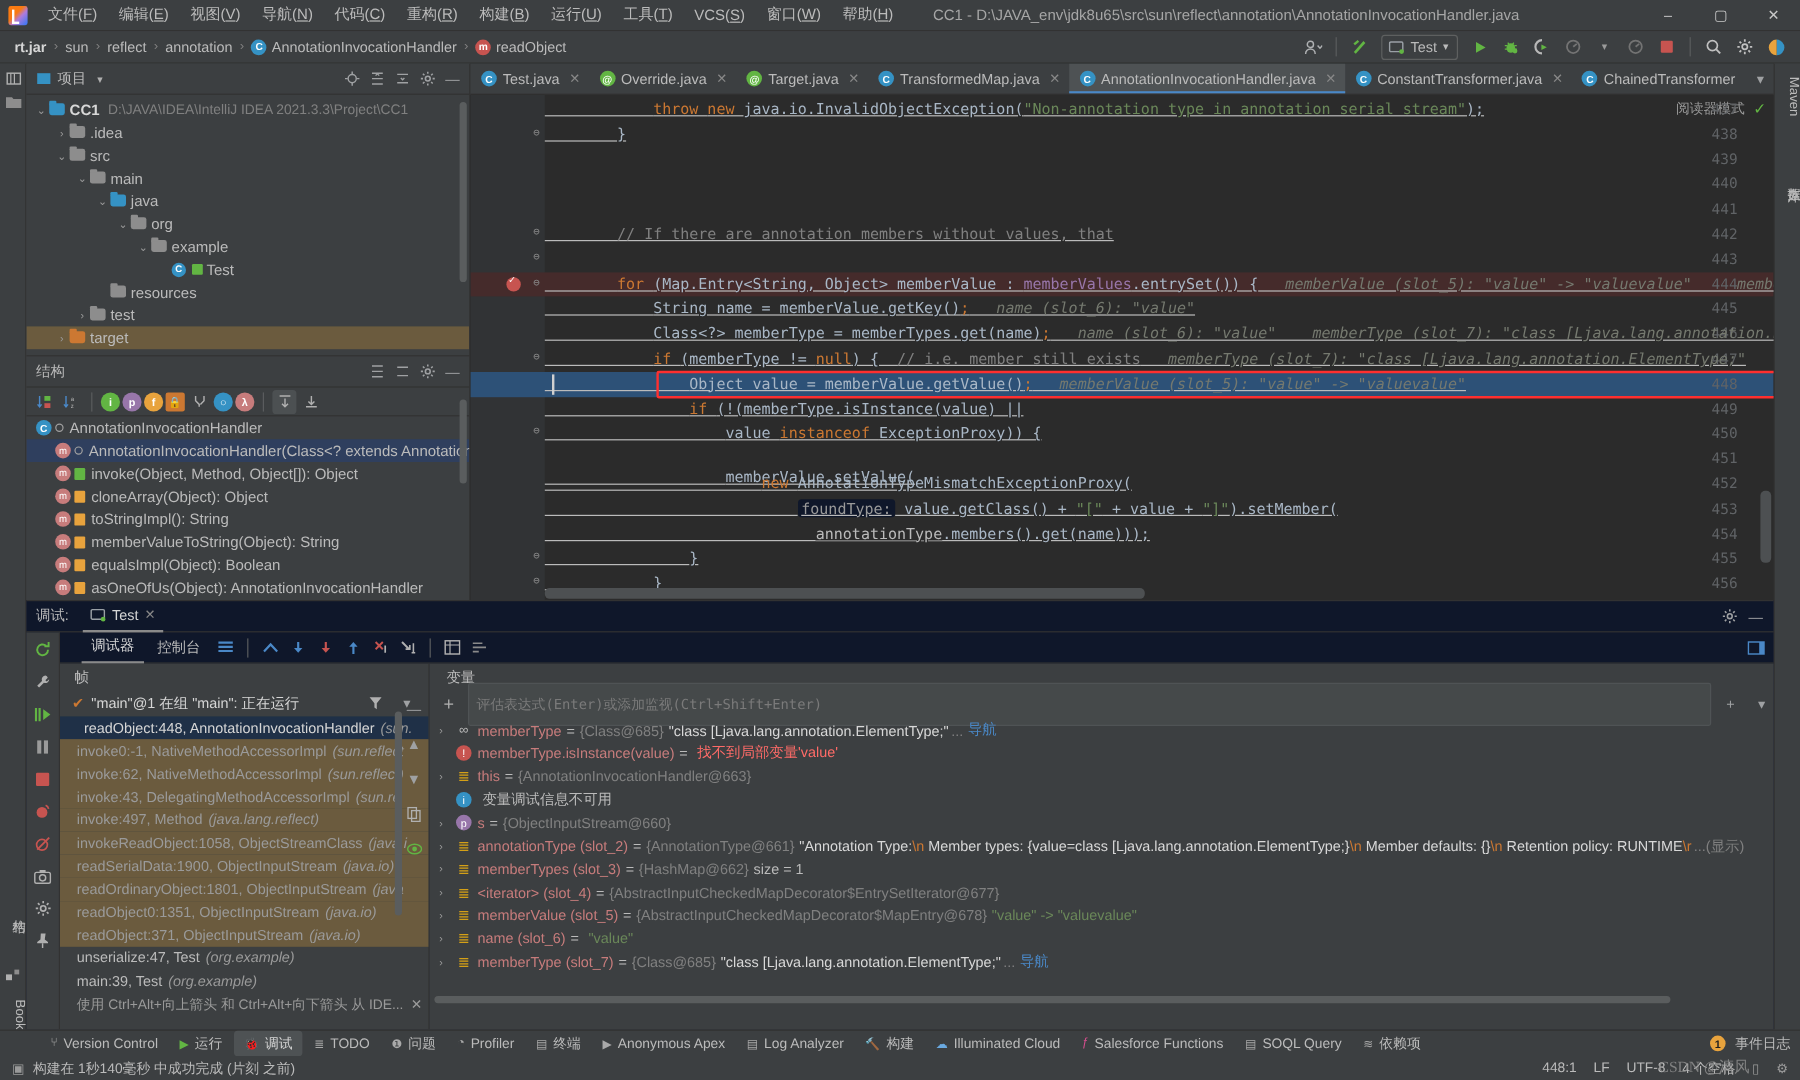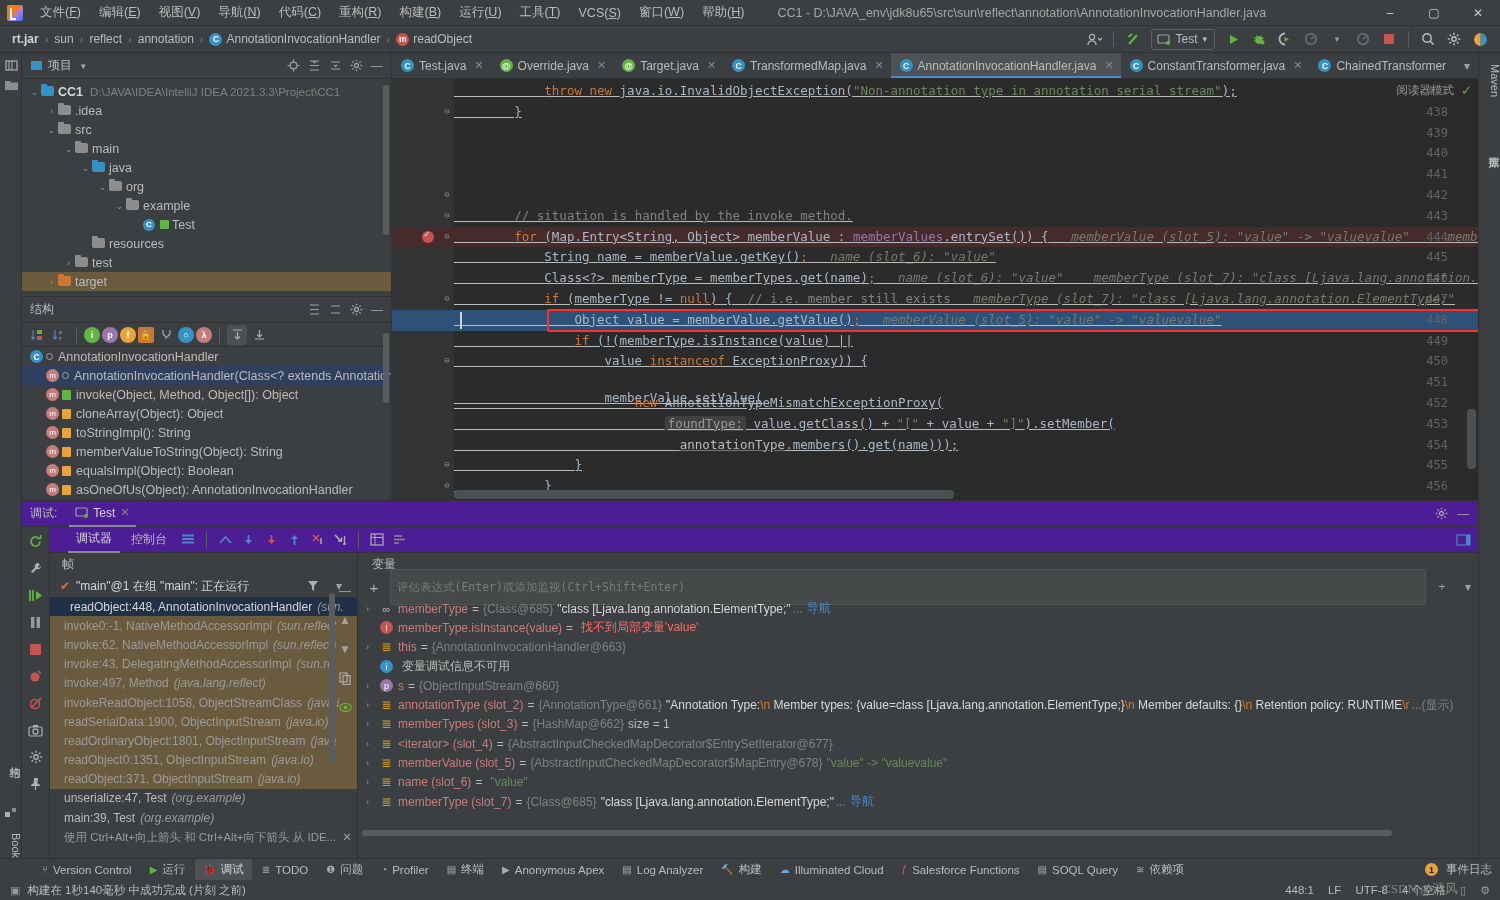--- a/index.html
+++ b/index.html
@@ -136,35 +136,35 @@
       font-family: "DejaVu Sans Mono", monospace; }
   .foldmark { position:absolute; left: 50px; width:10px; text-align:center; color:#8a8a8a; font-size:9px; }
   .codeline { position: absolute; left: 62px; white-space: pre; height: 20.8px; line-height: 20.8px; text-decoration: underline; }
   .kw { color: #cc7832; }
   .str { color: #6a8759; }
   .cmt { color: #808080; }
   .fld { color: #9876aa; }
   .und { text-decoration: underline; text-decoration-color: #777; }
   .plain { color: #a9b7c6; }
   .hint { color: #75796f; font-style: italic; }
-  .param-hint { background:#404040; color:#9a9a9a; border-radius:3px; padding:0 3px; font-style:normal;}
+  .param-hint { background:#0f172a; color:#9a9a9a; border-radius:3px; padding:0 3px; font-style:normal;}
   .rowbg-break { position:absolute; left:0; height:20.8px; width:100%; background:#452b2b; }
   .rowbg-sel { position:absolute; left:0; height:20.8px; width:100%; background:#2d5177; }
   .redbox { position:absolute; border:2px solid #ff2f2f; border-radius:2px; }
   .bp-dot { position:absolute; width:12px;height:12px;border-radius:50%;background:#c75450; }
   .bp-dot::after{ content:"✓"; position:absolute;left:2px;top:-2px;font-size:9px;color:#fff;}
   .caret { position:absolute; width:2px; background:#d0d0d0; height:17px; }
   .reader-mode { position:absolute; right: 6px; top: 4px; display:flex; align-items:center; gap:7px;
      font-size:11.5px; color:#9a9a9a; font-family:"Liberation Sans",sans-serif;}
   .scroll-v { position:absolute; right:1px; width:9px; background:#4d5052; border-radius:4px; }
   .scroll-h { position:absolute; bottom:1px; height:9px; background:#4d5052; border-radius:4px; }
 
   
   .debugpanel { position:absolute; left: 22px; top: 500px; right: 22px; height: 358px;
-     background:#4c1d95; border-top: 1px solid #323232; }
+     background:#0f172a; border-top: 1px solid #323232; }
   .dbg-head { height: 26px; display:flex; align-items:center; padding-left:8px; border-bottom:1px solid #323232;}
   .dbg-head .lbl { font-size:12px; color:#bbbbbb; margin-right:12px;}
   .dbg-tab { display:flex; align-items:center; gap:5px; font-size:12px; color:#d6d6d6;
      height:26px; padding:0 6px; border-bottom: 2px solid #8a8a8a; }
   .dbg-head-right{ margin-left:auto; display:flex; gap:2px; padding-right:5px;}
   .dbg-toolrow { height: 26px; display:flex; align-items:center; padding-left:46px; gap:3px;
       border-bottom: 1px solid #323232;}
   .dbg-subtab { font-size:12px; color:#bbbbbb; padding:4px 8px; }
   .dbg-subtab.active { color:#d6d6d6; border-bottom:2px solid #8a8a8a; }
 
@@ -662,23 +662,23 @@
         <div class="lnum" style="top: 25.8px;">438</div>
         <div class="foldmark" style="top: 26.8px;">⊖</div>
         <div class="codeline" style="top: 22.8px;">        <span class="plain">}</span></div>
         <div class="lnum" style="top: 46.6px;">439</div>
         <div class="codeline" style="top: 43.6px;"></div>
         <div class="lnum" style="top: 67.4px;">440</div>
         <div class="lnum" style="top: 88.2px;">441</div>
         <div class="codeline" style="top: 85.2px;"></div>
         <div class="lnum" style="top: 109px;">442</div>
         <div class="foldmark" style="top: 110px;">⊖</div>
+        <div class="codeline" style="top: 106px;">        <span class="cmt">// If there are annotation members without values, that</span></div>
         <div class="lnum" style="top: 129.8px;">443</div>
         <div class="foldmark" style="top: 130.8px;">⊖</div>
-        <div class="codeline" style="top: 126.8px;">        <span class="cmt">// situation is handled by the invoke method.</span></div>
         <div class="rowbg-break" style="top: 147.6px;"></div>
         <div class="lnum" style="top: 150.6px;">444</div>
         <div class="foldmark" style="top: 151.6px;">⊖</div>
         <div class="bp-dot" style="top: 151.6px; left: 30px;"></div>
         <div class="codeline" style="top: 147.6px;">        <span class="kw">for </span><span class="plain">(Map.Entry&lt;String, Object&gt; memberValue : </span><span class="fld">memberValues</span><span class="plain">.entrySet()) {</span><span class="hint">   memberValue (slot_5): "value" -&gt; "valuevalue"     member</span></div>
         <div class="lnum" style="top: 171.4px;">445</div>
         <div class="codeline" style="top: 168.4px;">            <span class="plain">String name = memberValue.getKey()</span><span class="kw">;</span><span class="hint">   name (slot_6): "value"</span></div>
         <div class="lnum" style="top: 192.2px;">446</div>
         <div class="codeline" style="top: 189.2px;">            <span class="plain">Class&lt;?&gt; memberType = memberTypes.get(name)</span><span class="kw">;</span><span class="hint">   name (slot_6): "value"    memberType (slot_7): "class [Ljava.lang.annotation.E</span></div>
         <div class="lnum" style="top: 213px;">447</div>

